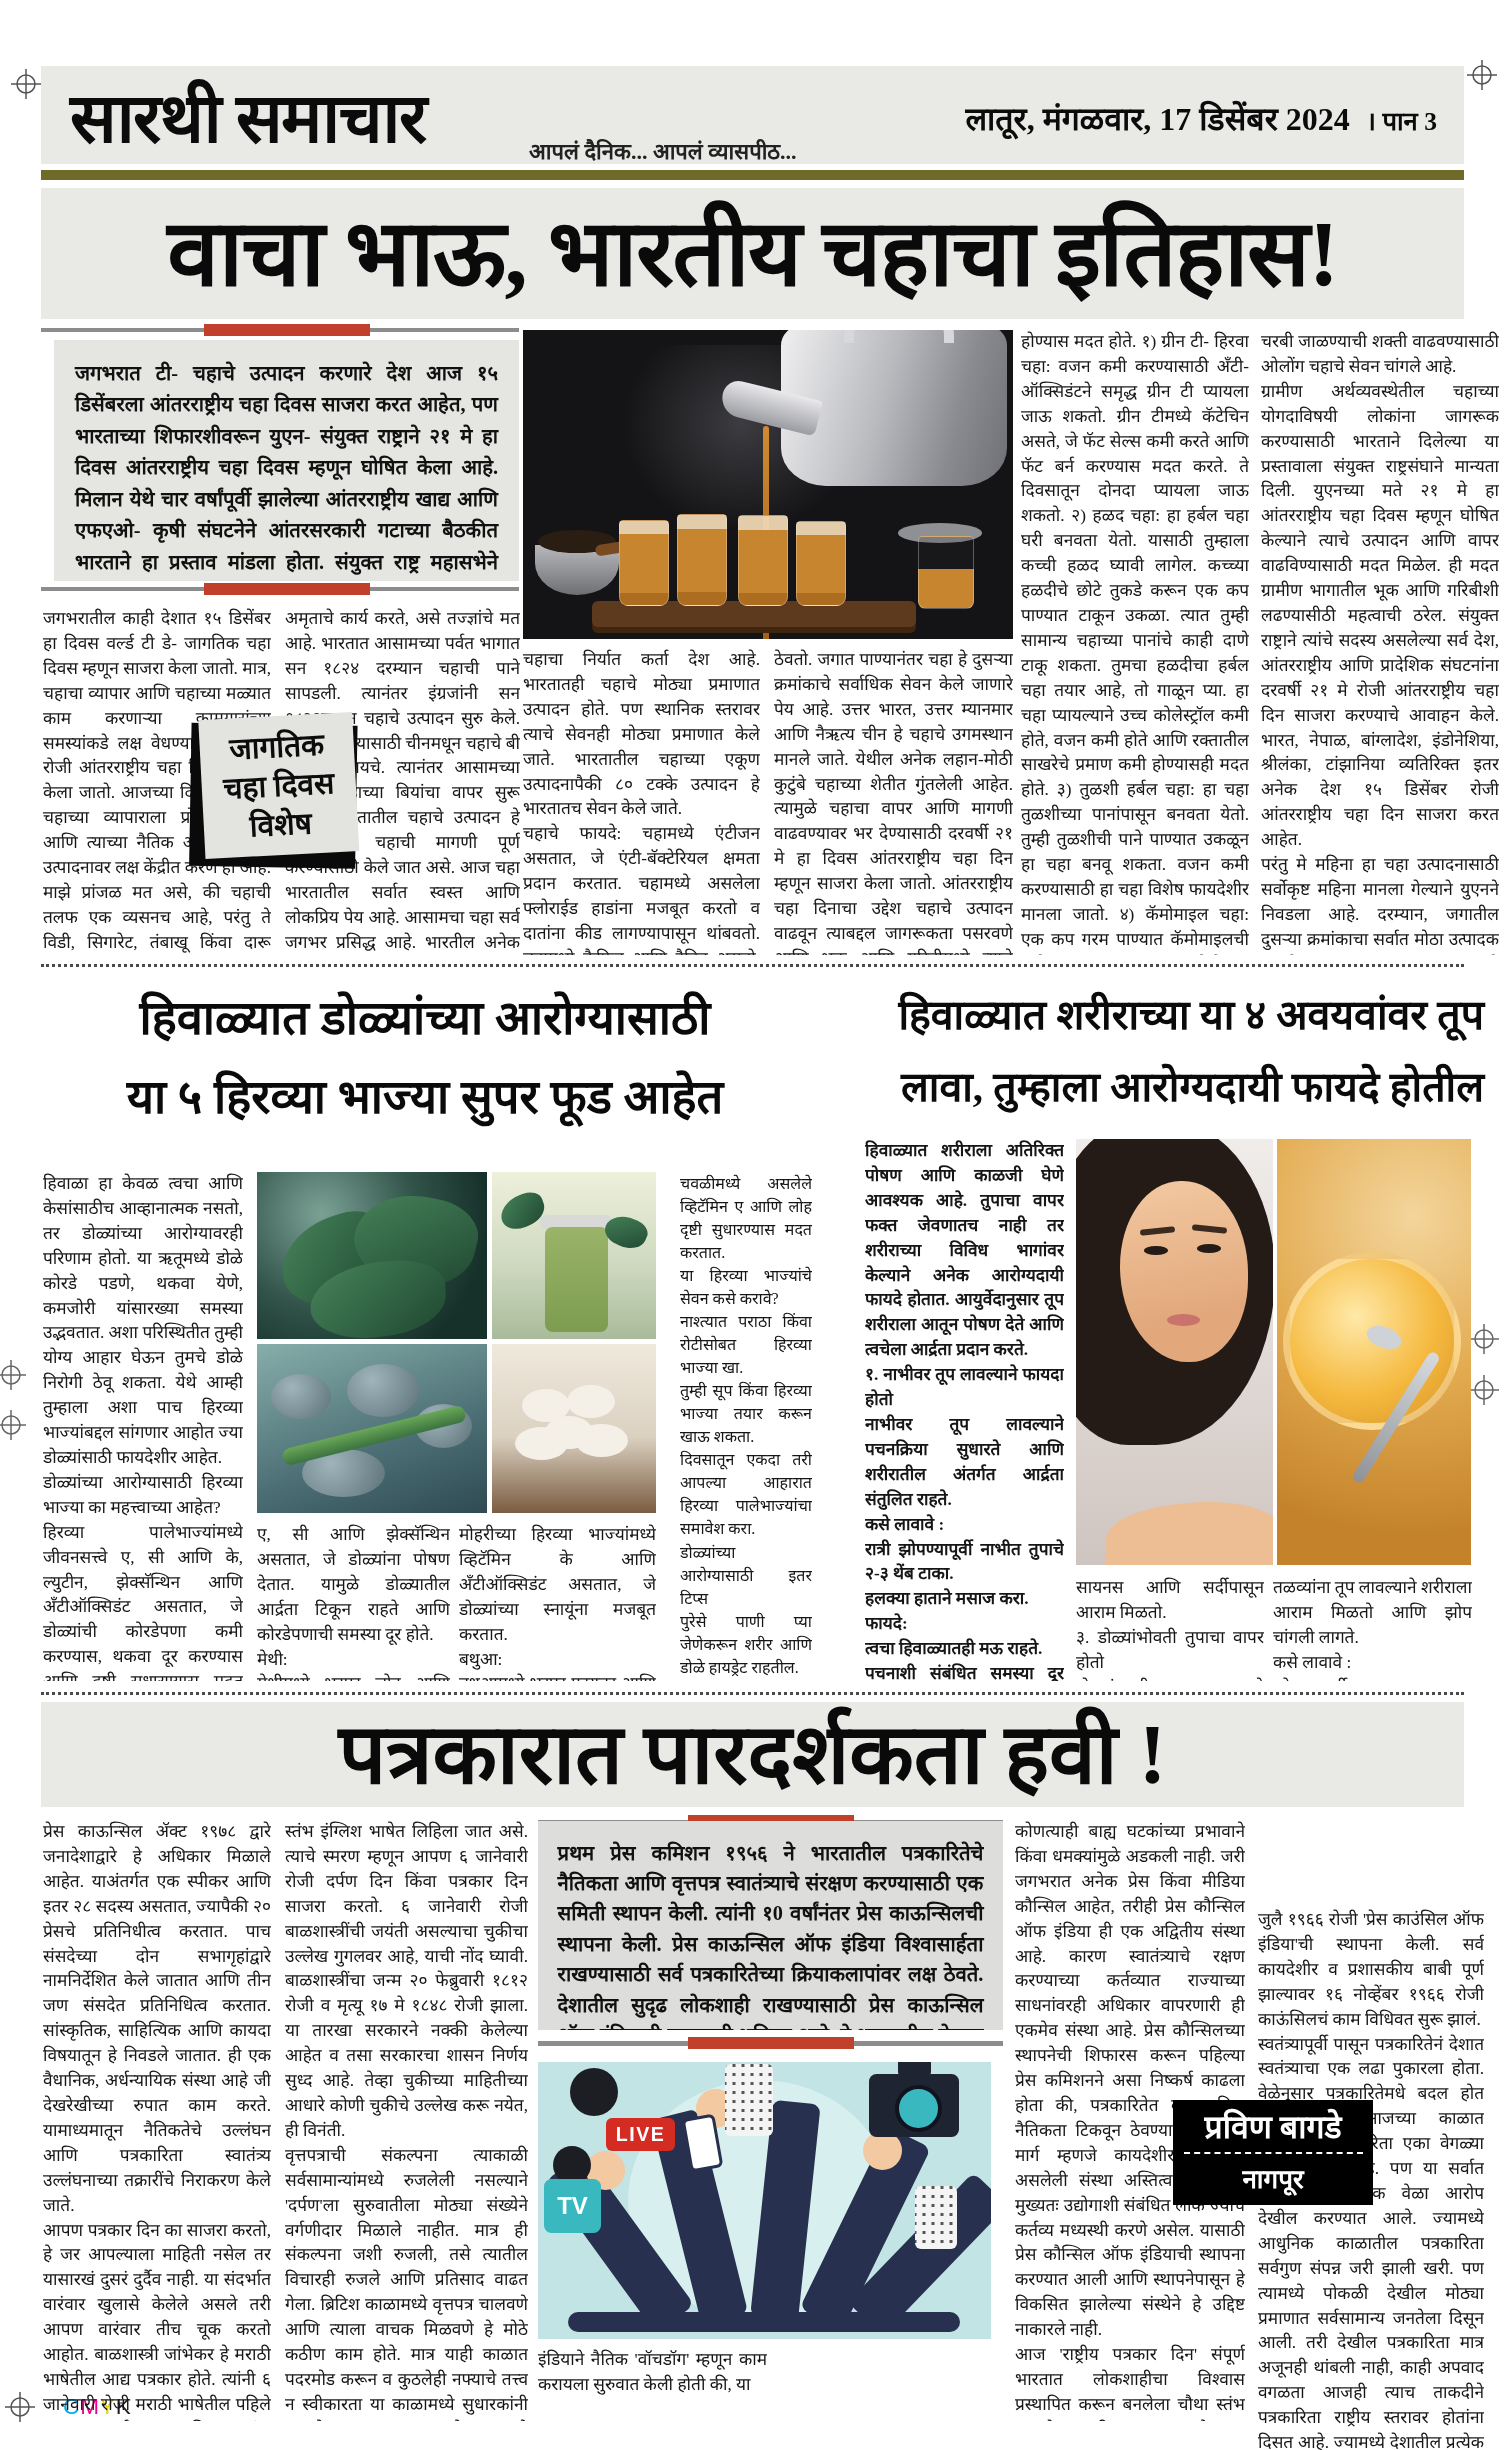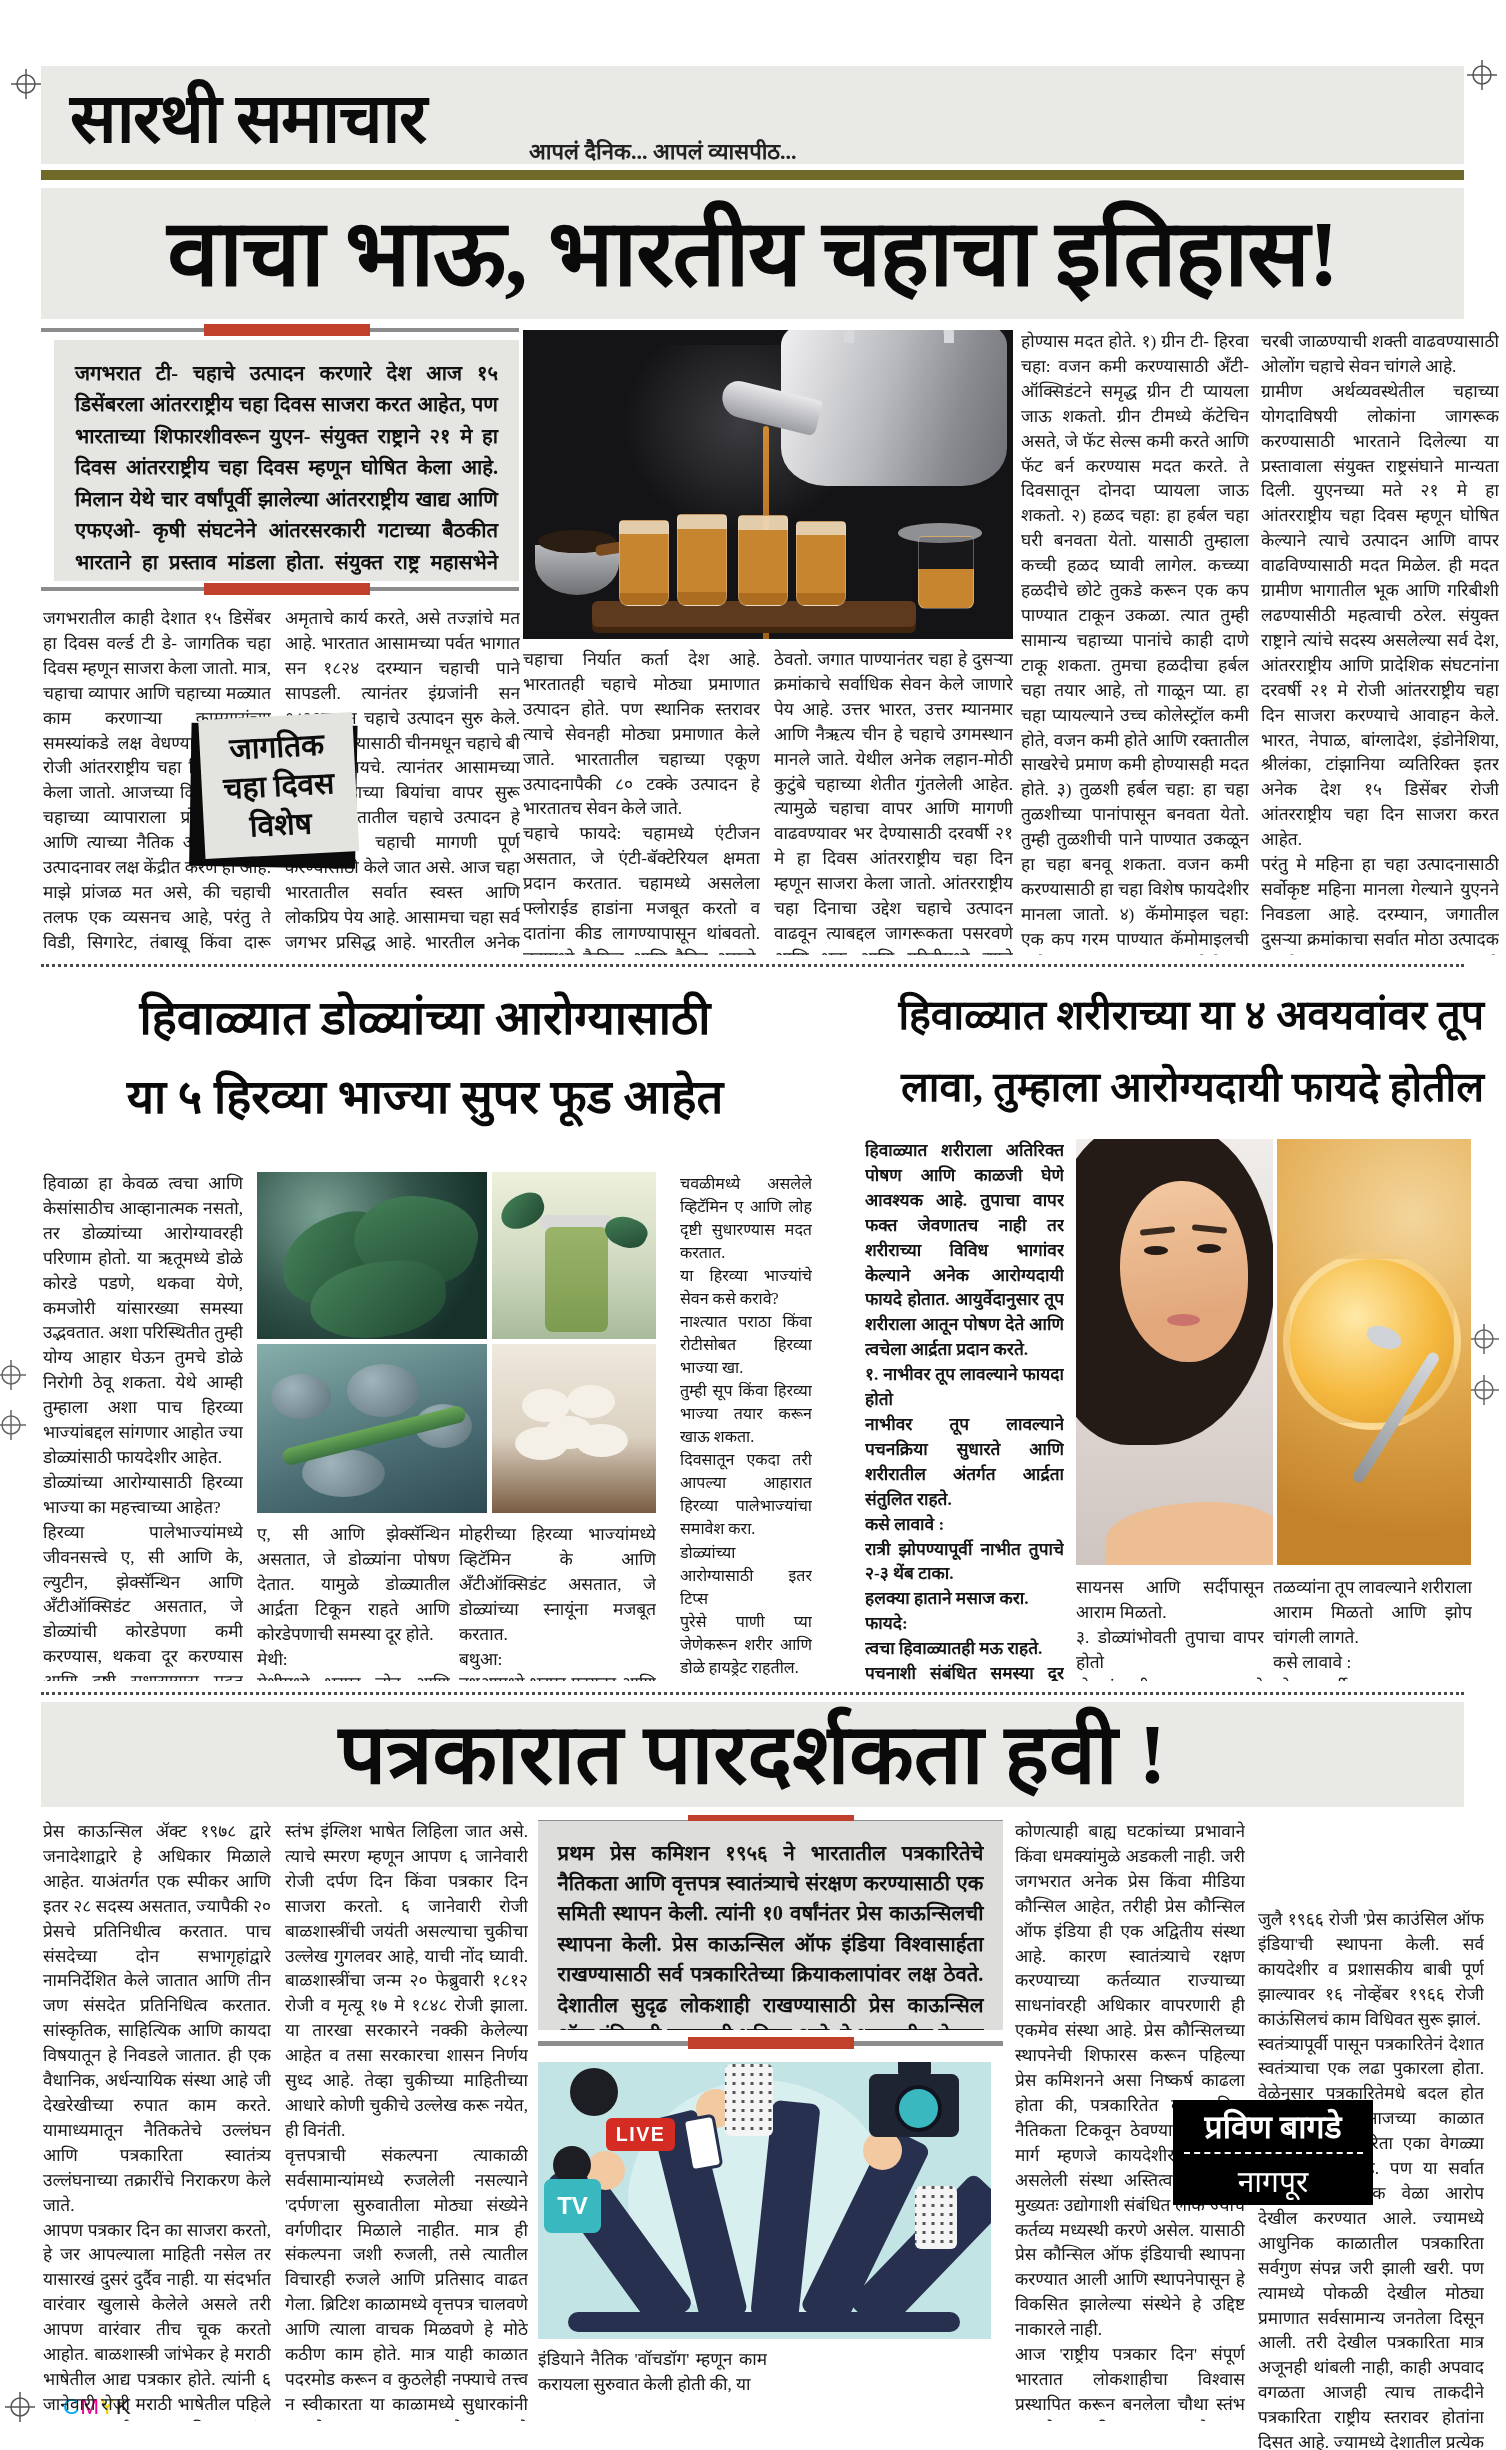--- a/index.html
+++ b/index.html
@@ -120,21 +120,21 @@
   .lens{position:absolute;width:39px;height:39px;background:#39b8c0;border-radius:50%;border:4.5px solid #11141f;}
   .flash{position:absolute;width:33px;height:15px;background:#1f2433;border-radius:3px;}
   .recorder{position:absolute;width:48px;height:72px;background:#f4f4f4;border-radius:6px;
      background-image:radial-gradient(#555 1.5px, transparent 1.9px);background-size:9px 9px;background-position:4.5px 6px;}
   .phone{position:absolute;width:33px;height:54px;background:#fff;border:3.8px solid #27304e;border-radius:6px;box-sizing:border-box;}
   
   .authorbox{left:1173px;top:2100px;width:200px;height:105px;background:#000;color:#fff;text-align:center;
      padding-top:7.5px;box-sizing:border-box;}
   .author-name{font-size:32px;font-weight:800;line-height:1.2;}
   .author-sep{border-top:2.3px dashed #fff;margin:6px 10.5px;}
-  .author-city{font-size:30px;font-weight:400;}
+  .author-city{font-size:26px;font-weight:700;}
   
   .cmyk{font-family:"Liberation Sans",sans-serif;font-size:22.6px;font-weight:500;letter-spacing:0.8px;}
   .cmyk .c{color:#00aeef}.cmyk .m{color:#ec008c}.cmyk .y{color:#e8d400}.cmyk .k{color:#231f20}
   .regmark{width:30px;height:30px;}
 </style>
 </head>
 <body>
 
 <div class="abs" style="left:10.5px;top:69px;">
   <svg class="regmark" viewBox="0 0 40 40">
@@ -184,20 +184,24 @@
       <circle cx="20" cy="20" r="12" fill="none" stroke="#555" stroke-width="2"></circle>
       <line x1="0" y1="20" x2="40" y2="20" stroke="#555" stroke-width="2"></line>
       <line x1="20" y1="0" x2="20" y2="40" stroke="#555" stroke-width="2"></line>
     </svg>
 </div>
 <div class="abs cmyk" style="left:63px;top:2394px;"><span class="c">C</span><span class="m">M</span><span class="y">Y</span><span class="k">K</span></div>
 
 <header class="abs band masthead">
   <div class="mast-title">सारथी समाचार</div>
   <div class="mast-tagline">आपलं दैनिक... आपलं व्यासपीठ...</div>
+  <div class="mast-right">
+    <span class="mast-date">लातूर, मंगळवार, 17 डिसेंबर  2024</span>
+    <span class="mast-page">। पान 3</span>
+  </div>
 </header>
 <div class="abs olive-rule"></div>
 
 <section>
   <div class="abs band h1band">
     <div class="h1text">वाचा भाऊ, भारतीय चहाचा इतिहास!</div>
   </div>
 
   <div class="abs decorule" style="left:41px;top:328px;width:478px;">
     <div class="decored" style="left:163px;"></div>

